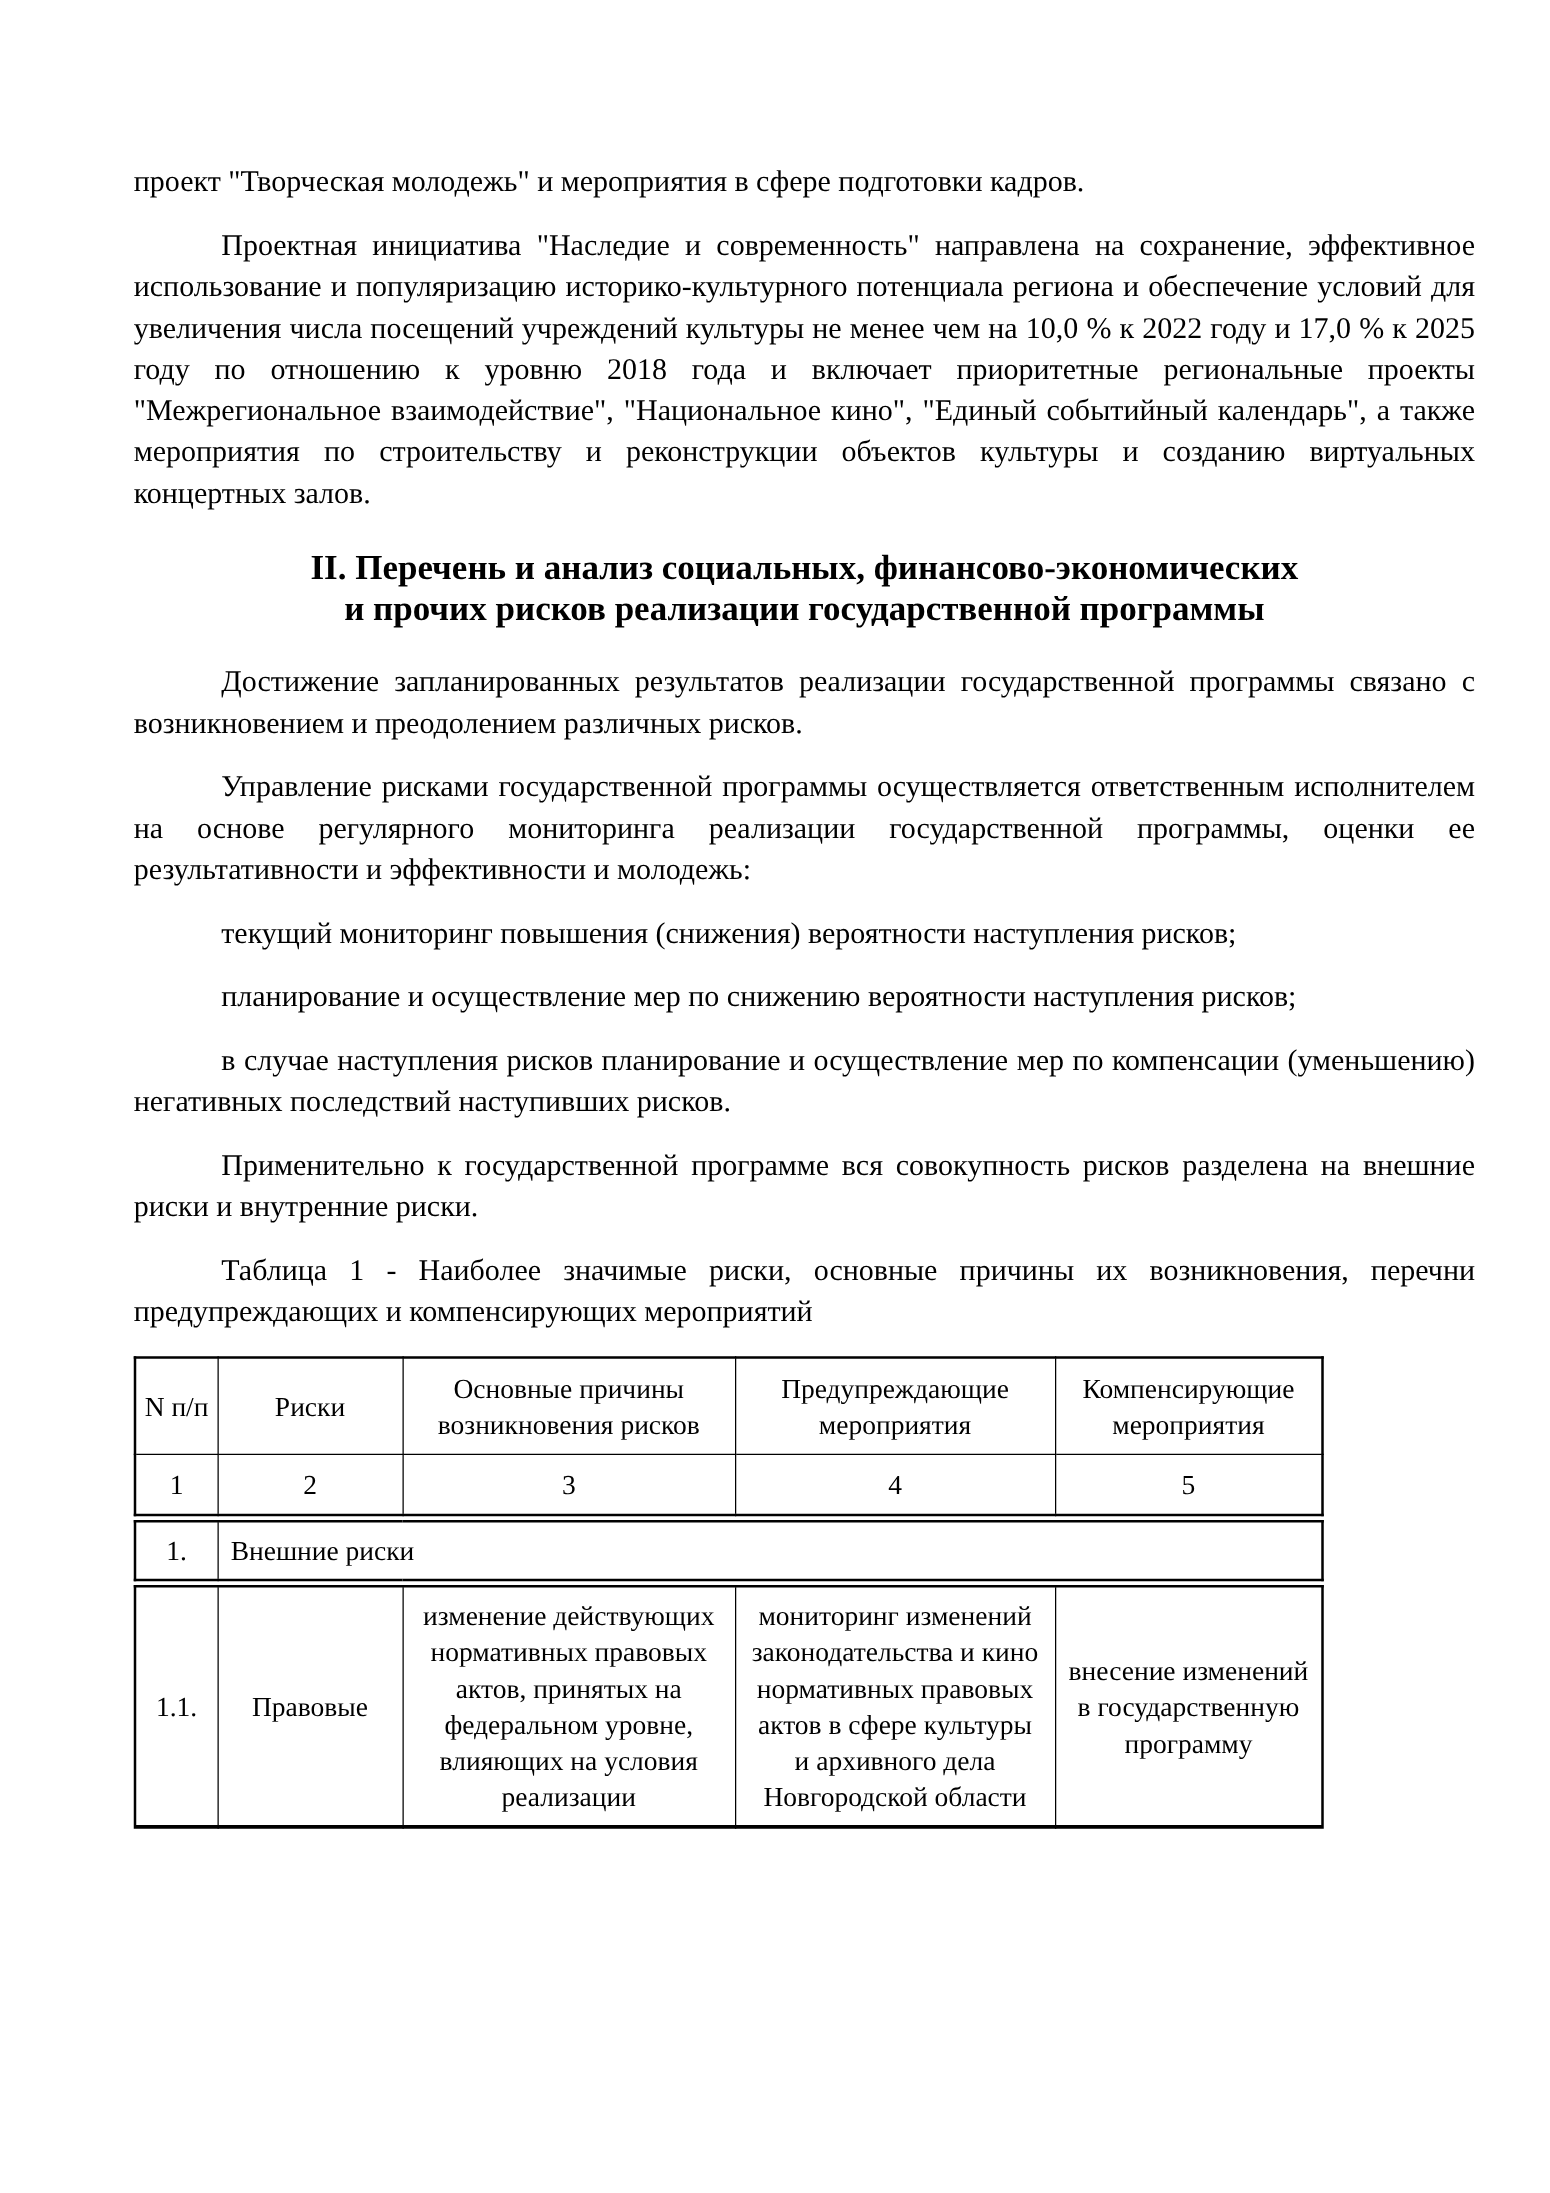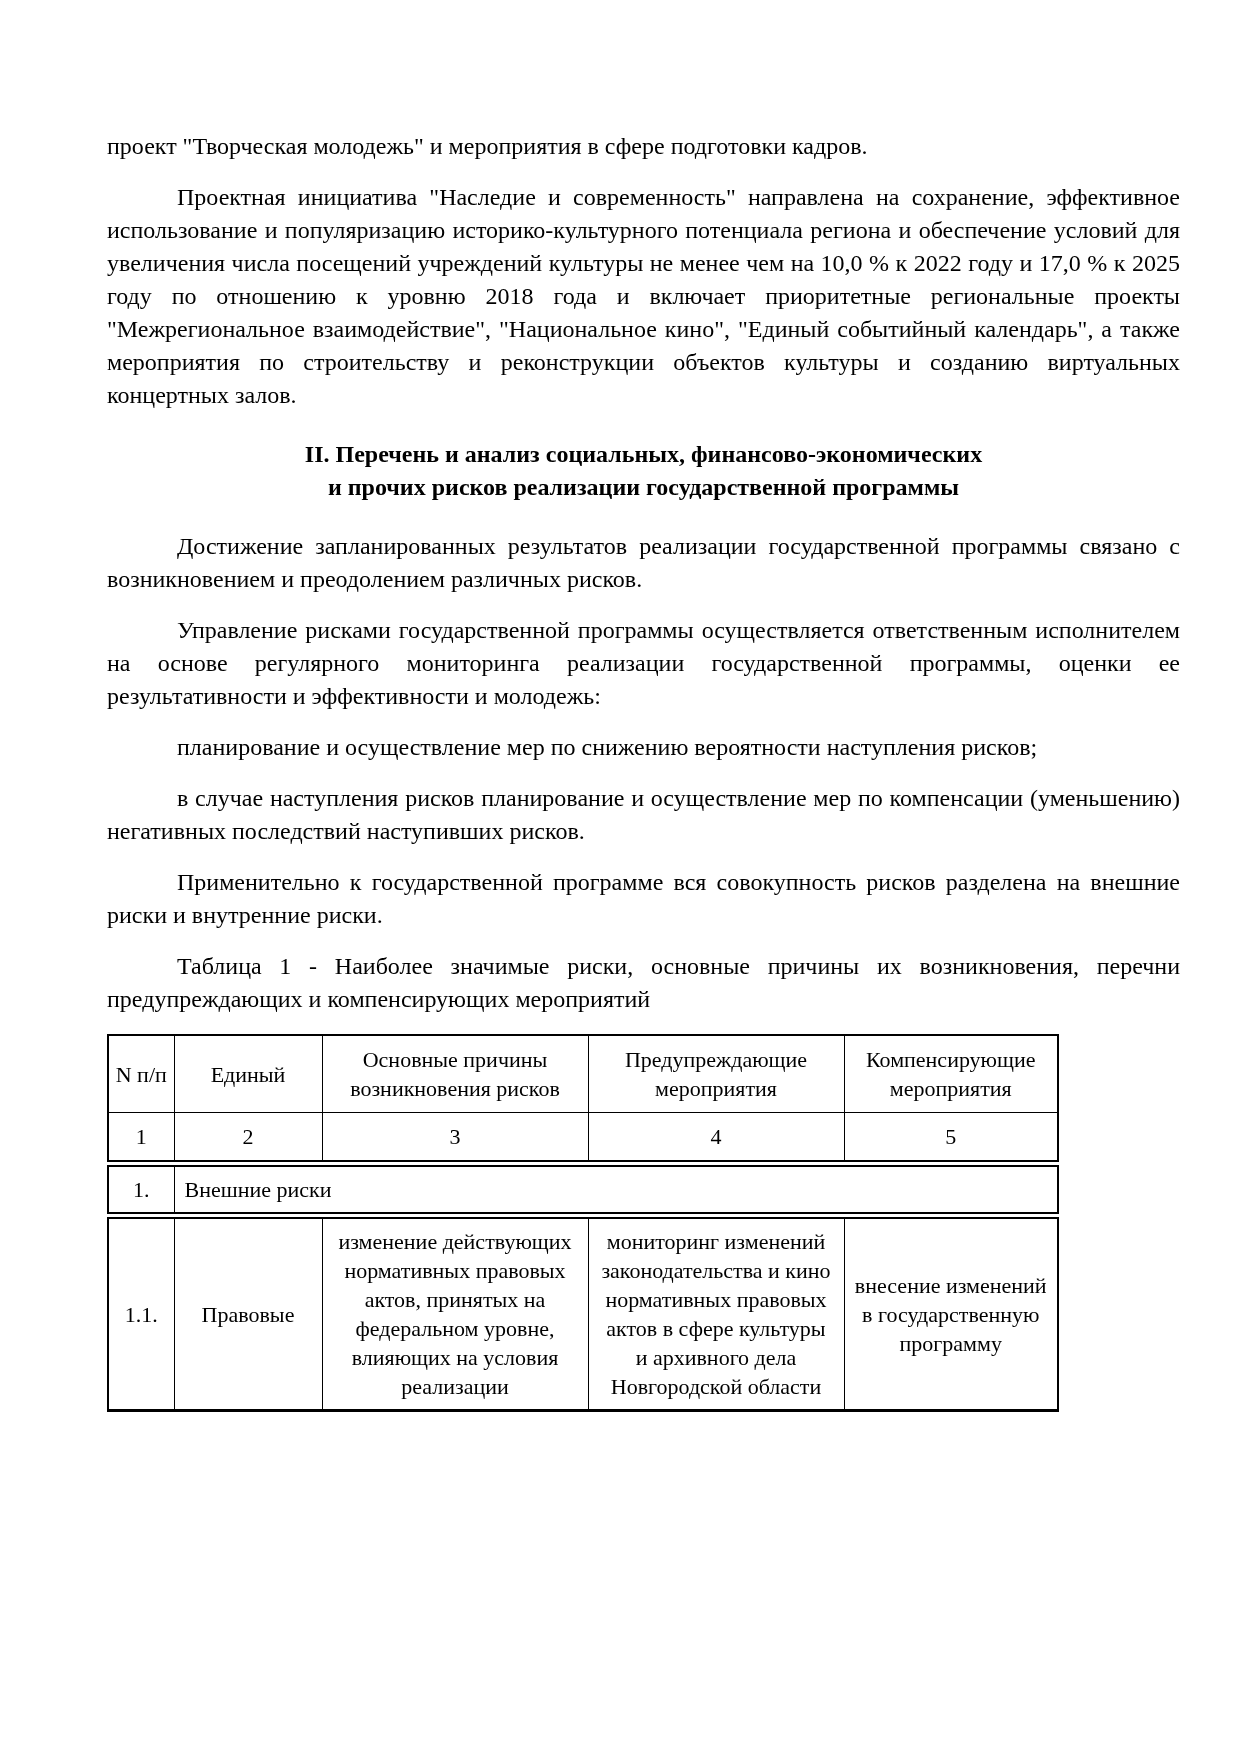--- a/index.html
+++ b/index.html
@@ -19,21 +19,21 @@
   .para {
     margin: 0 0 18px 0;
     text-align: justify;
     text-indent: 70px;
   }
   .para.no-indent { text-indent: 0; }
   .heading {
     margin: 26px 0 26px 0;
     text-align: center;
     font-weight: bold;
-    font-size: 24px;
+    font-size: 28px;
     line-height: 33px;
   }
   .heading-line { display: block; }
   .caption-para { }
 
   .risk-table { width: 804px; border-radius: 17px; }
   table.tbl {
     border-collapse: collapse;
     table-layout: fixed;
     width: 950px;
@@ -72,20 +72,21 @@
   <h2 class="heading">
     <span class="heading-line">II. Перечень и анализ социальных, финансово-экономических</span>
     <span class="heading-line">и прочих рисков реализации государственной программы</span>
   </h2>
 
   <p class="para">Достижение запланированных результатов реализации государственной программы связано с возникновением и преодолением различных рисков.</p>
 
   <p class="para">Управление рисками государственной программы осуществляется ответственным исполнителем на основе регулярного мониторинга реализации государственной программы, оценки ее результативности и эффективности и молодежь:</p>
 
 
+  <p class="para">текущий мониторинг повышения (снижения) вероятности наступления рисков;</p>
 
   <p class="para">планирование и осуществление мер по снижению вероятности наступления рисков;</p>
 
   <p class="para">в случае наступления рисков планирование и осуществление мер по компенсации (уменьшению) негативных последствий наступивших рисков.</p>
 
   <p class="para">Применительно к государственной программе вся совокупность рисков разделена на внешние риски и внутренние риски.</p>
 
   <p class="para caption-para">Таблица 1 - Наиболее значимые риски, основные причины их возникновения, перечни предупреждающих и компенсирующих мероприятий</p>
 
   <div class="risk-table">
@@ -94,21 +95,21 @@
       <colgroup>
           <col class="c1">
           <col class="c2">
           <col class="c3">
           <col class="c4">
           <col class="c5">
         </colgroup>
       <tbody>
           <tr>
         <th>N п/п</th>
-        <th>Единый</th>
+        <th>Риски</th>
         <th>Основные причины возникновения рисков</th>
         <th>Предупреждающие мероприятия</th>
         <th>Компенсирующие мероприятия</th>
       </tr>
       <tr class="row-nums">
         <td>1</td>
         <td>2</td>
         <td>3</td>
         <td>4</td>
         <td>5</td>

